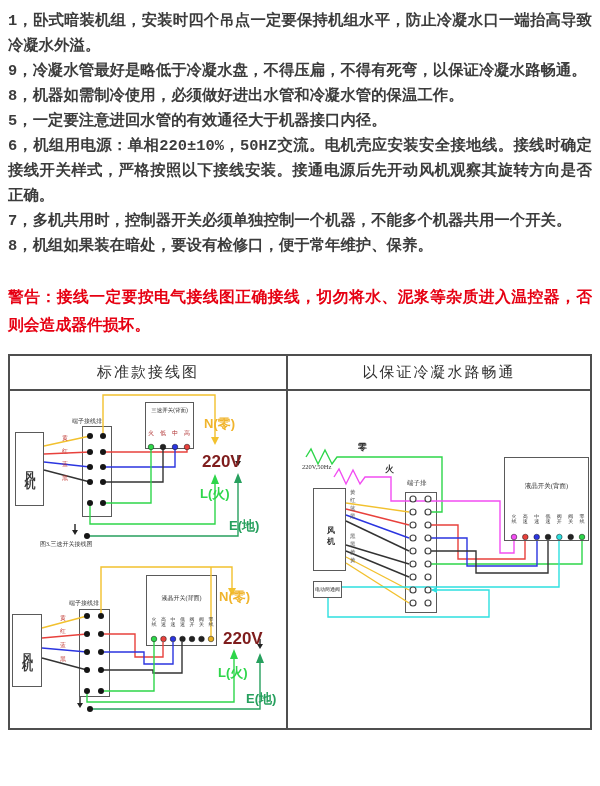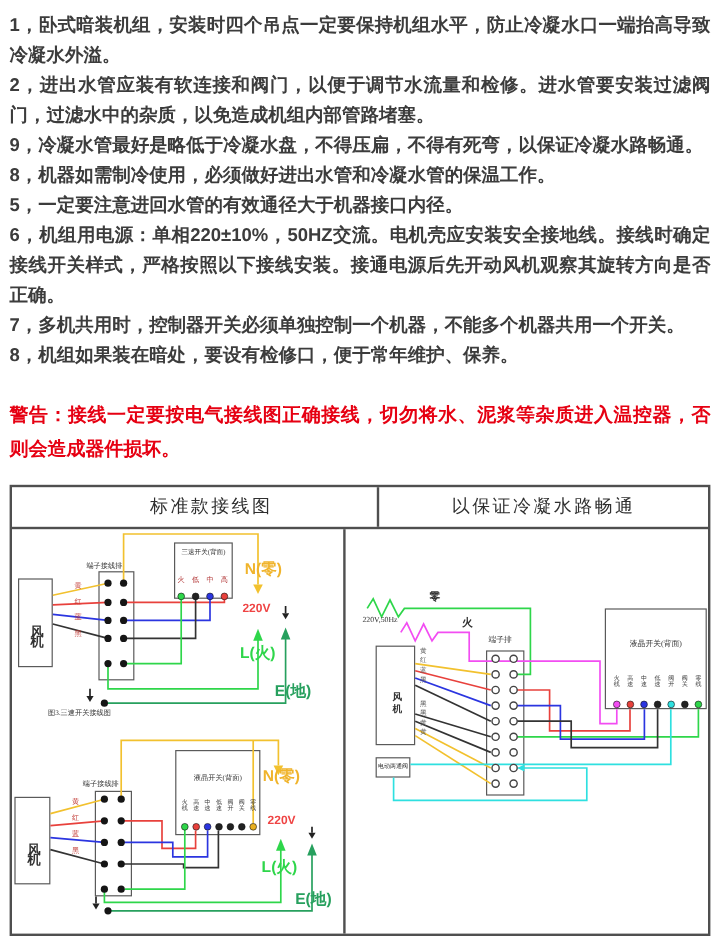--- a/index.html
+++ b/index.html
@@ -1,26 +1,26 @@
 <!DOCTYPE html>
 <html><head>
 <meta charset="utf-8">
 <style>
   html,body{margin:0;padding:0;}
   body{
     width:600px;height:786px;background:#ffffff;position:relative;overflow:hidden;
     font-family:"Liberation Sans",sans-serif;
   }
-  .notes{padding:9px 8px 0 8px;}
+  .notes{padding:9px 8px 0 8px;font-family:Liberation Mono, monospace;}
   .notes p{margin:0;font-size:15.4px;line-height:25px;font-weight:bold;color:#3c3c3c;text-align:justify;}
   .warning{margin:24px 8px 0 8px;font-size:15.8px;line-height:28px;font-weight:bold;color:#e60012;text-align:justify;}
 
   .dtable{position:relative;margin:15px 8px 0 8px;width:584px;height:376px;
     border:2px solid #4f4f4f;box-sizing:border-box;font-family:"Liberation Serif",serif;}
-  .dt-header{display:flex;height:35px;box-sizing:border-box;border-bottom:2px solid #4f4f4f;padding-left:28px;}
+  .dt-header{display:flex;height:35px;box-sizing:border-box;border-bottom:2px solid #4f4f4f;}
   .hcell{display:flex;align-items:center;justify-content:center;box-sizing:border-box;
     font-size:15px;color:#2f2f2f;letter-spacing:2px;}
   .hcell.hl{width:278px;border-right:2px solid #4f4f4f;}
   .hcell.hr{flex:1;}
   .dt-body{display:flex;height:337px;}
   .panel{position:relative;box-sizing:border-box;}
   .panel.pl{width:278px;border-right:2px solid #4f4f4f;}
   .panel.pr{flex:1;}
   .panel svg{position:absolute;left:0;top:0;z-index:2;}
 
@@ -35,33 +35,32 @@
   .tl{position:absolute;width:8px;font-size:6px;color:#b03030;text-align:center;z-index:3;}
   .vlab{position:absolute;width:7px;font-size:5px;line-height:5.2px;word-break:break-all;
     text-align:center;color:#3a3a3a;z-index:3;}
   .wl{position:absolute;font-size:6px;color:#c23b36;z-index:3;}
   .wl5{position:absolute;font-size:5.5px;color:#555;z-index:3;}
   .bl{position:absolute;font-weight:bold;font-size:13px;white-space:nowrap;z-index:3;
     font-family:"Liberation Sans",sans-serif;}
   .bl.yel{color:#f0b42c;}
   .bl.grn{color:#2ed64a;}
   .bl.dgr{color:#27a05e;}
-  .bl.blk{color:#ef4444;font-size:10px;}
+  .bl.blk{color:#7f1d1d;font-size:17px;}
   .zl{position:absolute;font-size:9px;font-weight:bold;color:#333;z-index:3;}
   .pw{position:absolute;font-size:6.5px;color:#333;white-space:nowrap;z-index:3;}
   .valvelab{font-size:5px;line-height:5.5px;text-align:center;color:#333;z-index:3;}
 </style>
 </head>
 <body>
 
 <div>
 
   <div class="notes">
     <p>1，卧式暗装机组，安装时四个吊点一定要保持机组水平，防止冷凝水口一端抬高导致冷凝水外溢。</p>
-    <p>2，进出水管应装有软连接和阀门，以便于调节水流量和检修。进水管要安装过滤阀门，过滤水中的杂质，以免造成机组内部管路堵塞。</p>
     <p>9，冷凝水管最好是略低于冷凝水盘，不得压扁，不得有死弯，以保证冷凝水路畅通。</p>
     <p>8，机器如需制冷使用，必须做好进出水管和冷凝水管的保温工作。</p>
     <p>5，一定要注意进回水管的有效通径大于机器接口内径。</p>
     <p>6，机组用电源：单相220±10%，50HZ交流。电机壳应安装安全接地线。接线时确定接线开关样式，严格按照以下接线安装。接通电源后先开动风机观察其旋转方向是否正确。</p>
     <p>7，多机共用时，控制器开关必须单独控制一个机器，不能多个机器共用一个开关。</p>
     <p>8，机组如果装在暗处，要设有检修口，便于常年维护、保养。</p>
   </div>
 
   <p class="warning">警告：接线一定要按电气接线图正确接线，切勿将水、泥浆等杂质进入温控器，否则会造成器件损坏。</p>
 

